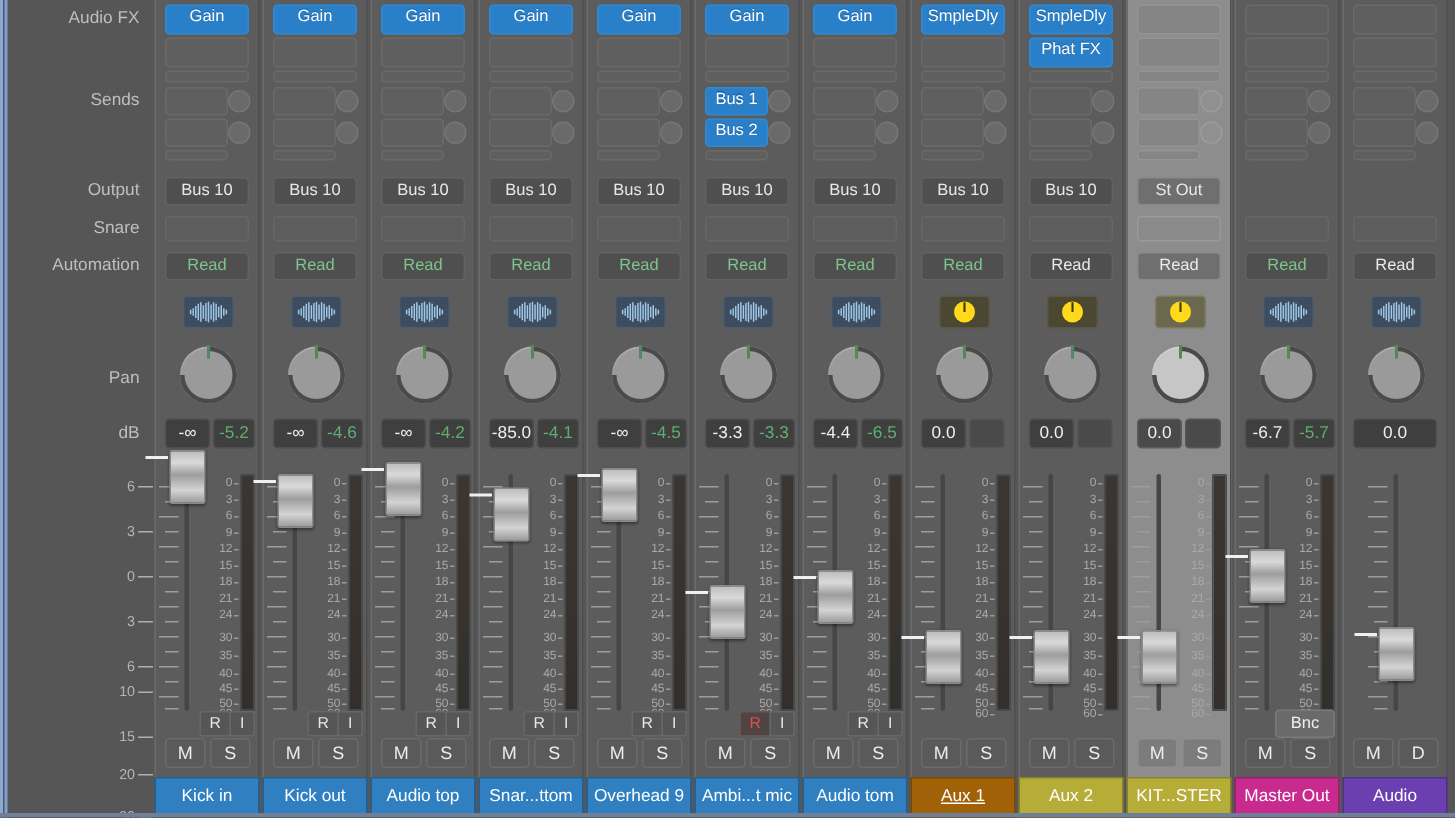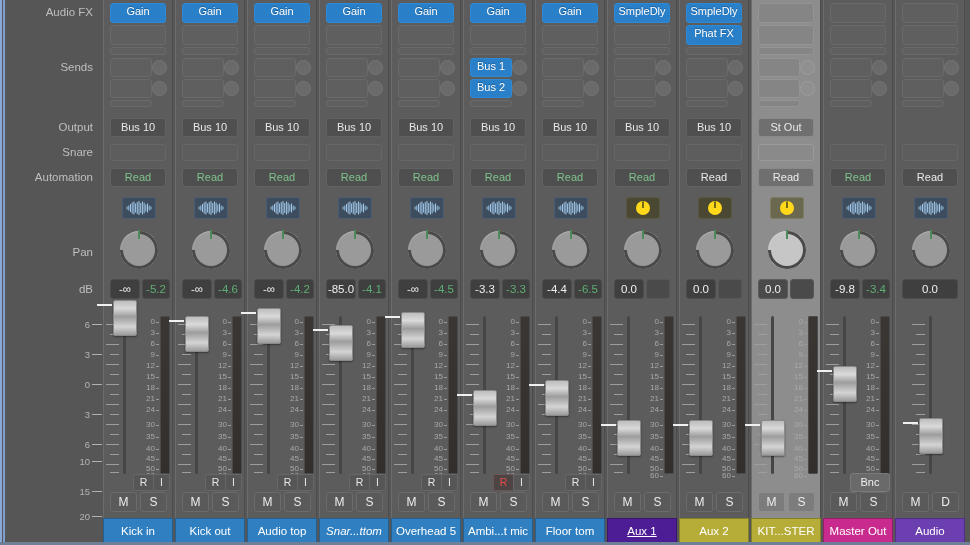--- a/index.html
+++ b/index.html
@@ -649,21 +649,21 @@
             <div class="ms-num" style="top: 156px;">60</div>
             <div class="ms-dot" style="top: 160px;"></div>
           </div>
           <div class="meter-bar"></div>
         </div>
         <div class="ribtn" style="left: 29px; top: 474px; width: 21px;">R</div>
         <div class="ribtn" style="left: 49px; top: 474px; width: 17px;">I</div>
         <div class="msbtn" style="left: 6px; top: 492px; width: 27px;">M</div>
         <div class="msbtn" style="left: 36px; top: 492px; width: 27px;">S</div>
       </div>
-      <div class="namestrip" style="left: 319px; width: 70px; background: rgb(47, 127, 193); bottom: 0px; font-style: italic;">Snar...ttom</div>
+      <div class="namestrip" style="left: 319px; width: 70px; background: rgb(47, 127, 193); bottom: 0px;">Snar...ttom</div>
       <div class="strip" style="left: 391px; width: 70px;">
         <div class="slot plugin-on" style="left: 6px; top: 3px; width: 56px; height: 20px;">Gain</div>
         <div class="slot empty" style="left: 6px; top: 25px; width: 56px; height: 20px;"></div>
         <div class="slot empty" style="left: 6px; top: 47px; width: 56px; height: 8px;"></div>
         <div class="slot empty" style="left: 6px; top: 58px; width: 42px; height: 19px;"></div>
         <div class="sendknob" style="left: 48px; top: 60px;"></div>
         <div class="slot empty" style="left: 6px; top: 79px; width: 42px; height: 19px;"></div>
         <div class="sendknob" style="left: 48px; top: 81px;"></div>
         <div class="slot empty" style="left: 6px; top: 100px; width: 42px; height: 7px;"></div>
         <div class="outbox" style="left: 6px; top: 118px; width: 56px;">Bus 10</div>
@@ -751,21 +751,21 @@
             <div class="ms-num" style="top: 156px;">60</div>
             <div class="ms-dot" style="top: 160px;"></div>
           </div>
           <div class="meter-bar"></div>
         </div>
         <div class="ribtn" style="left: 29px; top: 474px; width: 21px;">R</div>
         <div class="ribtn" style="left: 49px; top: 474px; width: 17px;">I</div>
         <div class="msbtn" style="left: 6px; top: 492px; width: 27px;">M</div>
         <div class="msbtn" style="left: 36px; top: 492px; width: 27px;">S</div>
       </div>
-      <div class="namestrip" style="left: 391px; width: 70px; background: rgb(47, 127, 193); bottom: 0px;">Overhead 5</div>
+      <div class="namestrip" style="left: 391px; width: 70px; background: rgb(47, 127, 193); bottom: 0px;">Overhead 9</div>
       <div class="strip" style="left: 463px; width: 70px;">
         <div class="slot plugin-on" style="left: 6px; top: 3px; width: 56px; height: 20px;">Gain</div>
         <div class="slot empty" style="left: 6px; top: 25px; width: 56px; height: 20px;"></div>
         <div class="slot empty" style="left: 6px; top: 47px; width: 56px; height: 8px;"></div>
         <div class="slot plugin-on" style="left: 6px; top: 58px; width: 42px; height: 19px;">Bus 1</div>
         <div class="sendknob" style="left: 48px; top: 60px;"></div>
         <div class="slot plugin-on" style="left: 6px; top: 79px; width: 42px; height: 19px;">Bus 2</div>
         <div class="sendknob" style="left: 48px; top: 81px;"></div>
         <div class="slot empty" style="left: 6px; top: 100px; width: 42px; height: 7px;"></div>
         <div class="outbox" style="left: 6px; top: 118px; width: 56px;">Bus 10</div>
@@ -955,21 +955,21 @@
             <div class="ms-num" style="top: 156px;">60</div>
             <div class="ms-dot" style="top: 160px;"></div>
           </div>
           <div class="meter-bar"></div>
         </div>
         <div class="ribtn" style="left: 29px; top: 474px; width: 21px;">R</div>
         <div class="ribtn" style="left: 49px; top: 474px; width: 17px;">I</div>
         <div class="msbtn" style="left: 6px; top: 492px; width: 27px;">M</div>
         <div class="msbtn" style="left: 36px; top: 492px; width: 27px;">S</div>
       </div>
-      <div class="namestrip" style="left: 535px; width: 70px; background: rgb(47, 127, 193); bottom: 0px;">Floor tom</div>
+      <div class="namestrip" style="left: 535px; width: 70px; background: rgb(47, 127, 193); bottom: 0px;">Audio tom</div>
       <div class="strip" style="left: 607px; width: 70px;">
         <div class="slot plugin-on" style="left: 6px; top: 3px; width: 56px; height: 20px;">SmpleDly</div>
         <div class="slot empty" style="left: 6px; top: 25px; width: 56px; height: 20px;"></div>
         <div class="slot empty" style="left: 6px; top: 47px; width: 56px; height: 8px;"></div>
         <div class="slot empty" style="left: 6px; top: 58px; width: 42px; height: 19px;"></div>
         <div class="sendknob" style="left: 48px; top: 60px;"></div>
         <div class="slot empty" style="left: 6px; top: 79px; width: 42px; height: 19px;"></div>
         <div class="sendknob" style="left: 48px; top: 81px;"></div>
         <div class="slot empty" style="left: 6px; top: 100px; width: 42px; height: 7px;"></div>
         <div class="outbox" style="left: 6px; top: 118px; width: 56px;">Bus 10</div>
@@ -1042,21 +1042,21 @@
             <div class="ms-num" style="top: 149px;">50</div>
             <div class="ms-dot" style="top: 153px;"></div>
             <div class="ms-num" style="top: 156px;">60</div>
             <div class="ms-dot" style="top: 160px;"></div>
           </div>
           <div class="meter-bar"></div>
         </div>
         <div class="msbtn" style="left: 6px; top: 492px; width: 27px;">M</div>
         <div class="msbtn" style="left: 36px; top: 492px; width: 27px;">S</div>
       </div>
-      <div class="namestrip" style="left: 607px; width: 70px; background: #4c1d95; bottom: 0px; text-decoration: underline;">Aux 1</div>
+      <div class="namestrip" style="left: 607px; width: 70px; background: #a16207; bottom: 0px; text-decoration: underline;">Aux 1</div>
       <div class="strip" style="left: 679px; width: 70px;">
         <div class="slot plugin-on" style="left: 6px; top: 3px; width: 56px; height: 20px;">SmpleDly</div>
         <div class="slot plugin-on" style="left: 6px; top: 25px; width: 56px; height: 20px;">Phat FX</div>
         <div class="slot empty" style="left: 6px; top: 47px; width: 56px; height: 8px;"></div>
         <div class="slot empty" style="left: 6px; top: 58px; width: 42px; height: 19px;"></div>
         <div class="sendknob" style="left: 48px; top: 60px;"></div>
         <div class="slot empty" style="left: 6px; top: 79px; width: 42px; height: 19px;"></div>
         <div class="sendknob" style="left: 48px; top: 81px;"></div>
         <div class="slot empty" style="left: 6px; top: 100px; width: 42px; height: 7px;"></div>
         <div class="outbox" style="left: 6px; top: 118px; width: 56px;">Bus 10</div>
@@ -1252,22 +1252,22 @@
             <rect x="21.0" y="2.5" width="1" height="9" fill="#9fc7e8"></rect>
             <rect x="22.7" y="4.5" width="1" height="5" fill="#9fc7e8"></rect>
             <rect x="24.4" y="5.5" width="1" height="3" fill="#9fc7e8"></rect>
           </svg>
         </div>
         <div style="position: absolute; left: 16px; top: 231px; width: 38px; height: 38px;">
           <div class="panknob" style="left: 0px; top: 0px;"></div>
           <div class="panring" style="left: 0px; top: 0px;"></div>
           <div class="panpoint"></div>
         </div>
-        <div class="dbbox db-white" style="left: 6px; top: 279px; width: 30px;">-9.8</div>
-        <div class="dbbox db-green" style="left: 38px; top: 279px; width: 28px;">-3.4</div>
+        <div class="dbbox db-white" style="left: 6px; top: 279px; width: 30px;">-6.7</div>
+        <div class="dbbox db-green" style="left: 38px; top: 279px; width: 28px;">-5.7</div>
         <div class="faderwrap" style="left: 2px; top: 316px; width: 38px; height: 158px;">
           <div class="fader-track"></div>
           <div class="fader-ticks">
             <div class="ftick" style="top: 8px; left: 0px; width: 13px;"></div>
             <div class="ftick" style="top: 18px; left: 4px; width: 9px;"></div>
             <div class="ftick" style="top: 28px; left: 0px; width: 13px;"></div>
             <div class="ftick" style="top: 38px; left: 4px; width: 9px;"></div>
             <div class="ftick" style="top: 48px; left: 0px; width: 13px;"></div>
             <div class="ftick" style="top: 58px; left: 4px; width: 9px;"></div>
             <div class="ftick" style="top: 68px; left: 0px; width: 13px;"></div>

